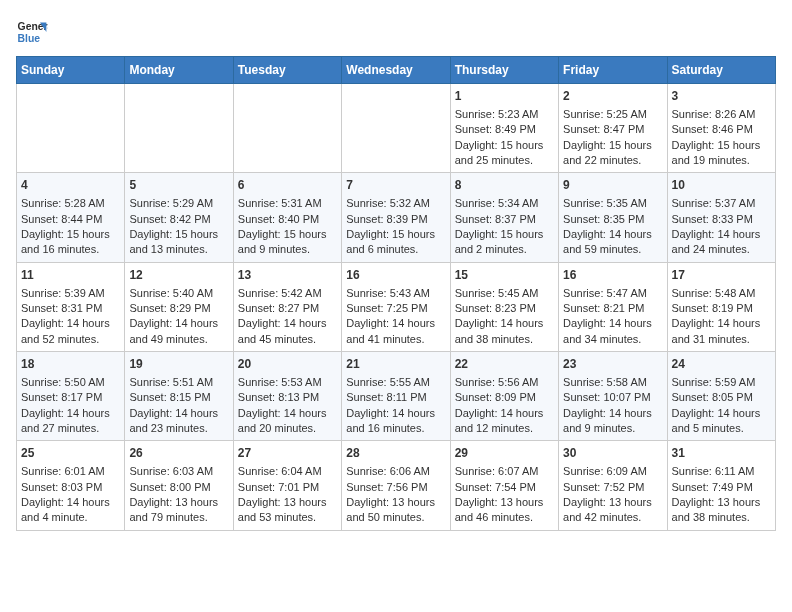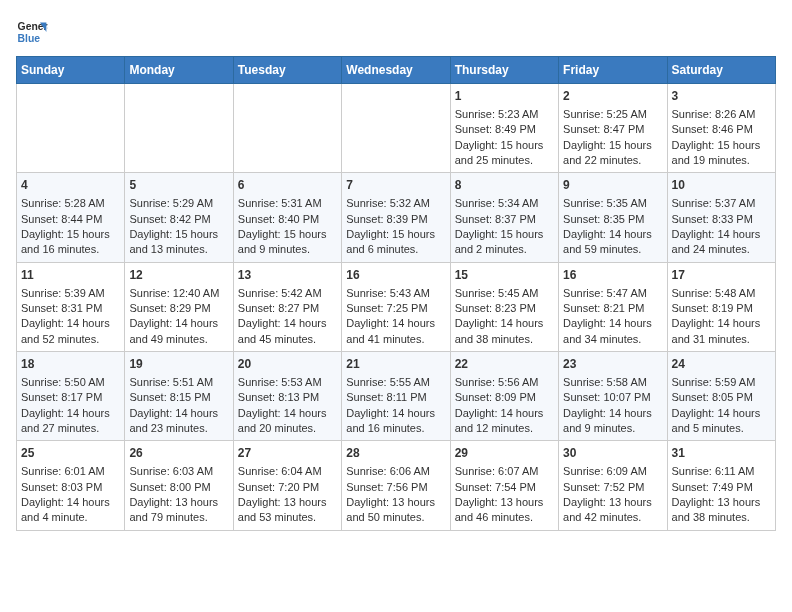--- a/index.html
+++ b/index.html
@@ -186,21 +186,21 @@
       <tr>
         <td>
           <span class="day-num">11</span>
           <div>Sunrise: 5:39 AM</div>
           <div>Sunset: 8:31 PM</div>
           <div>Daylight: 14 hours</div>
           <div>and 52 minutes.</div>
         </td>
         <td>
           <span class="day-num">12</span>
-          <div>Sunrise: 12:40 AM</div>
+          <div>Sunrise: 5:40 AM</div>
           <div>Sunset: 8:29 PM</div>
           <div>Daylight: 14 hours</div>
           <div>and 49 minutes.</div>
         </td>
         <td>
           <span class="day-num">13</span>
           <div>Sunrise: 5:42 AM</div>
           <div>Sunset: 8:27 PM</div>
           <div>Daylight: 14 hours</div>
           <div>and 45 minutes.</div>
@@ -296,21 +296,21 @@
         <td>
           <span class="day-num">26</span>
           <div>Sunrise: 6:03 AM</div>
           <div>Sunset: 8:00 PM</div>
           <div>Daylight: 13 hours</div>
           <div>and 79 minutes.</div>
         </td>
         <td>
           <span class="day-num">27</span>
           <div>Sunrise: 6:04 AM</div>
-          <div>Sunset: 7:20 PM</div>
+          <div>Sunset: 7:01 PM</div>
           <div>Daylight: 13 hours</div>
           <div>and 53 minutes.</div>
         </td>
         <td>
           <span class="day-num">28</span>
           <div>Sunrise: 6:06 AM</div>
           <div>Sunset: 7:56 PM</div>
           <div>Daylight: 13 hours</div>
           <div>and 50 minutes.</div>
         </td>

